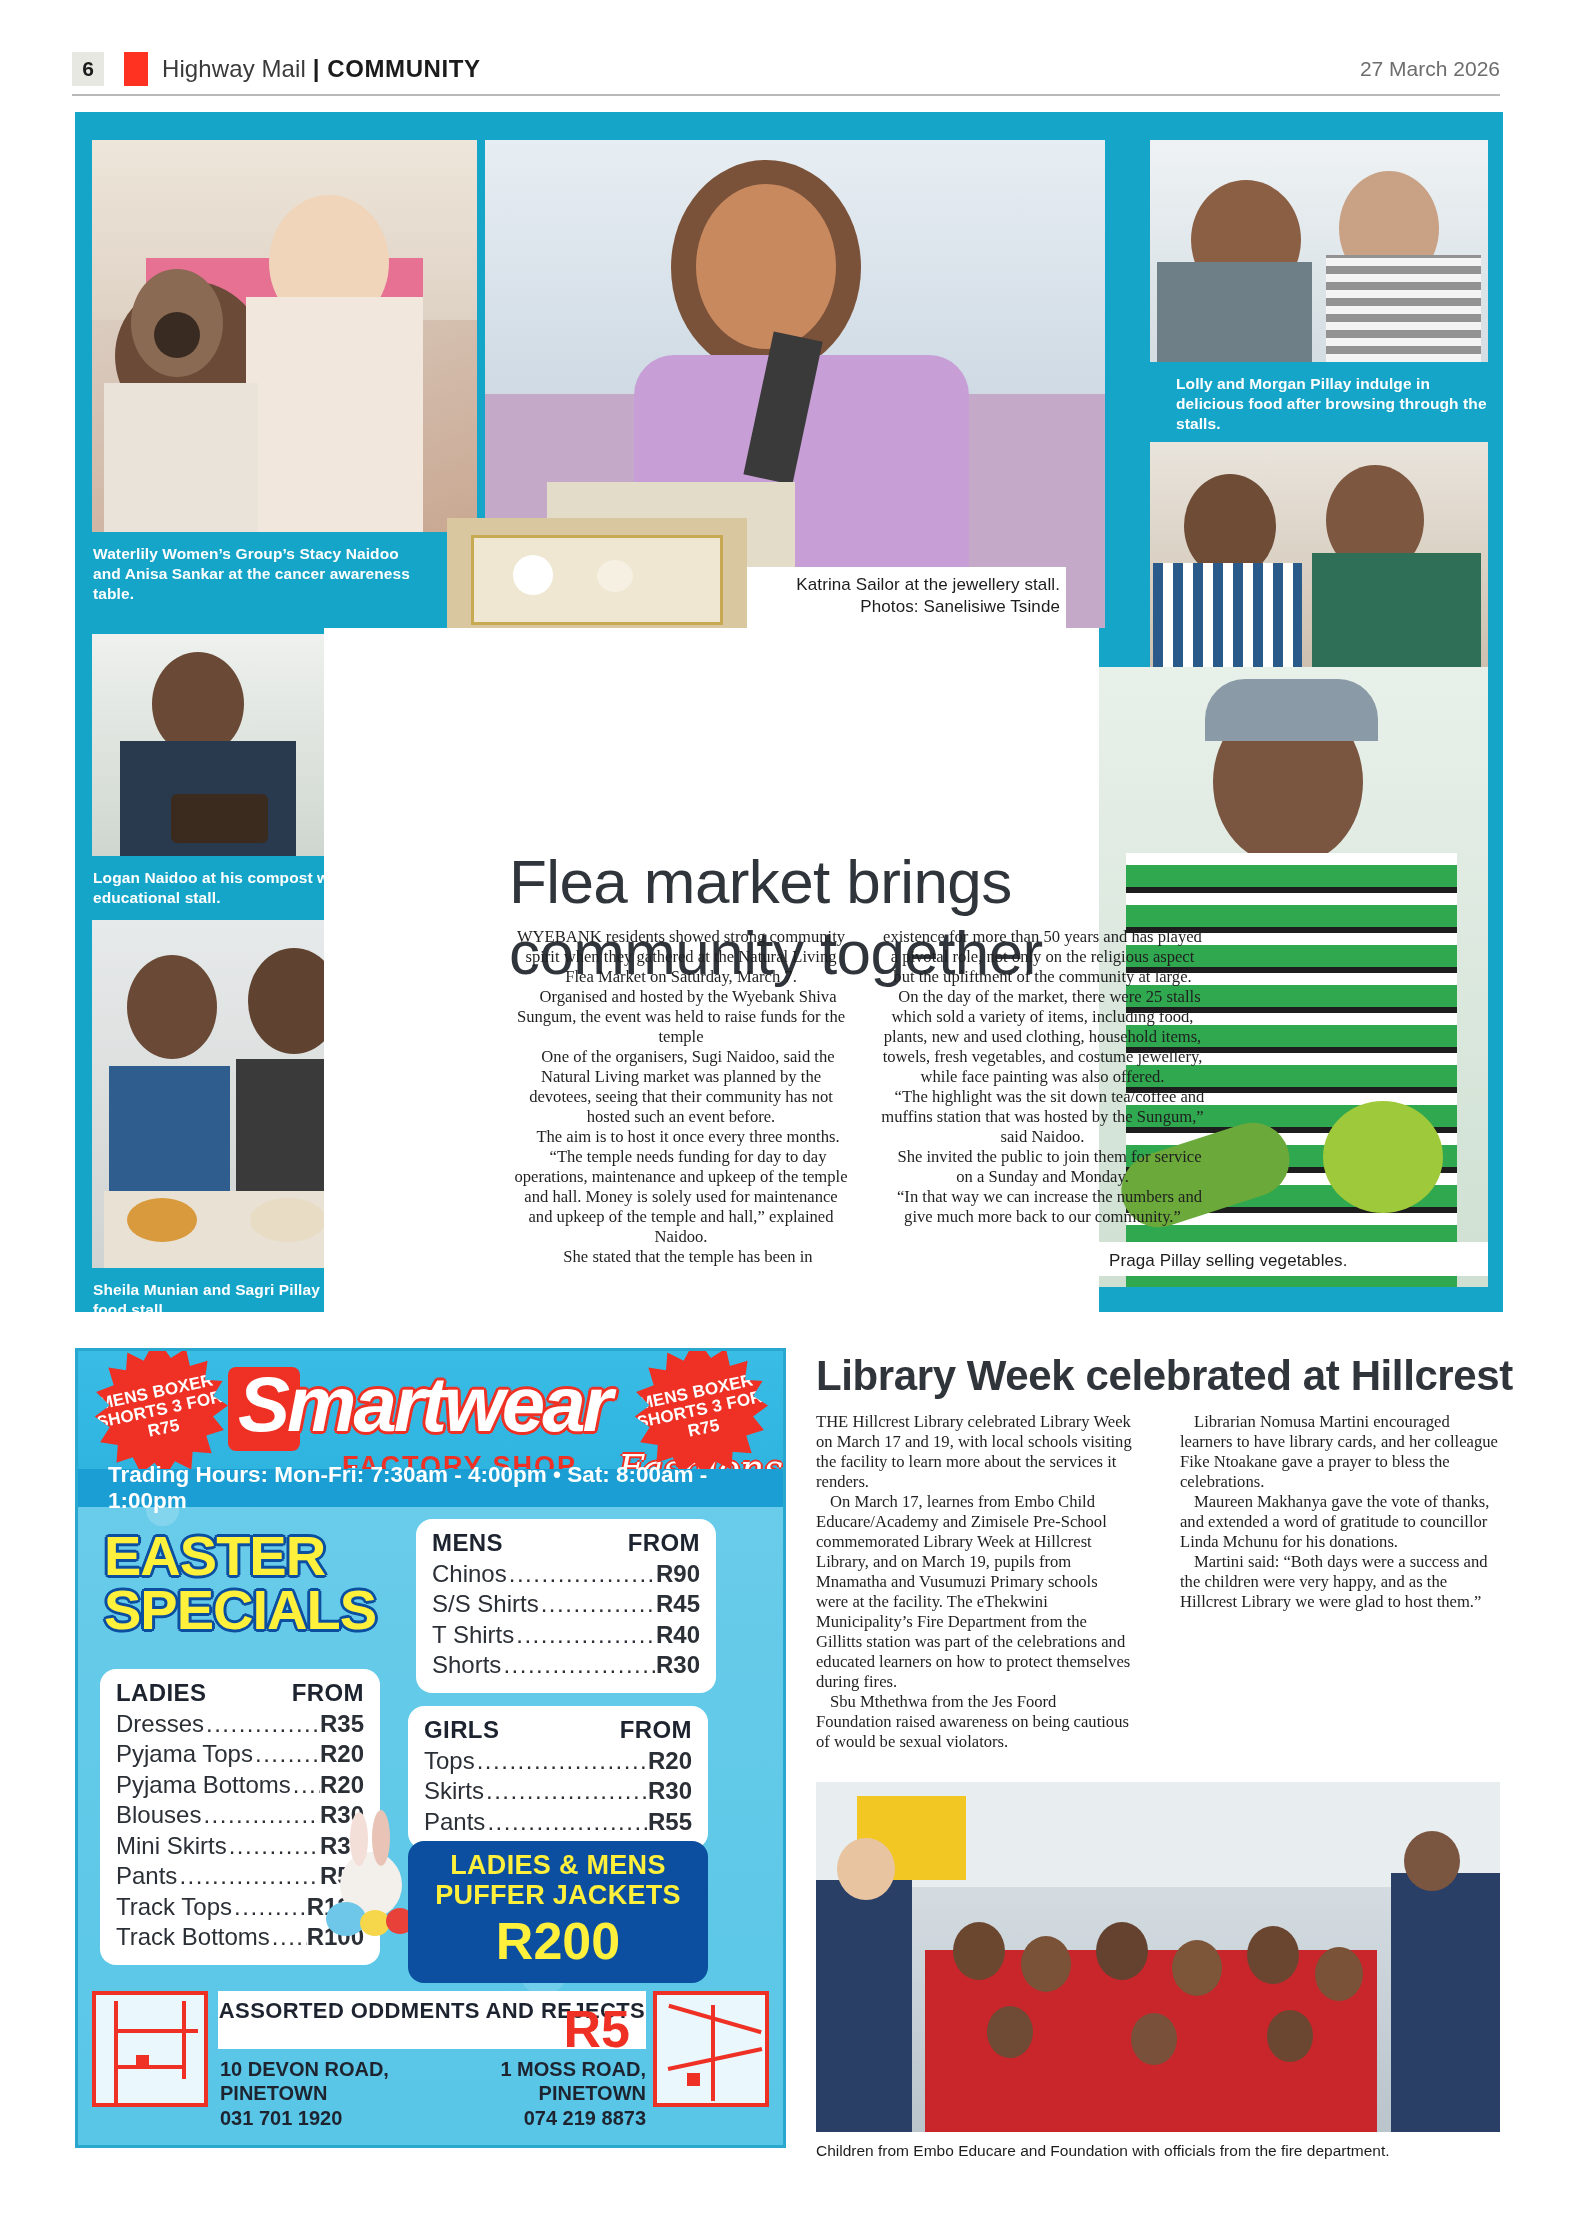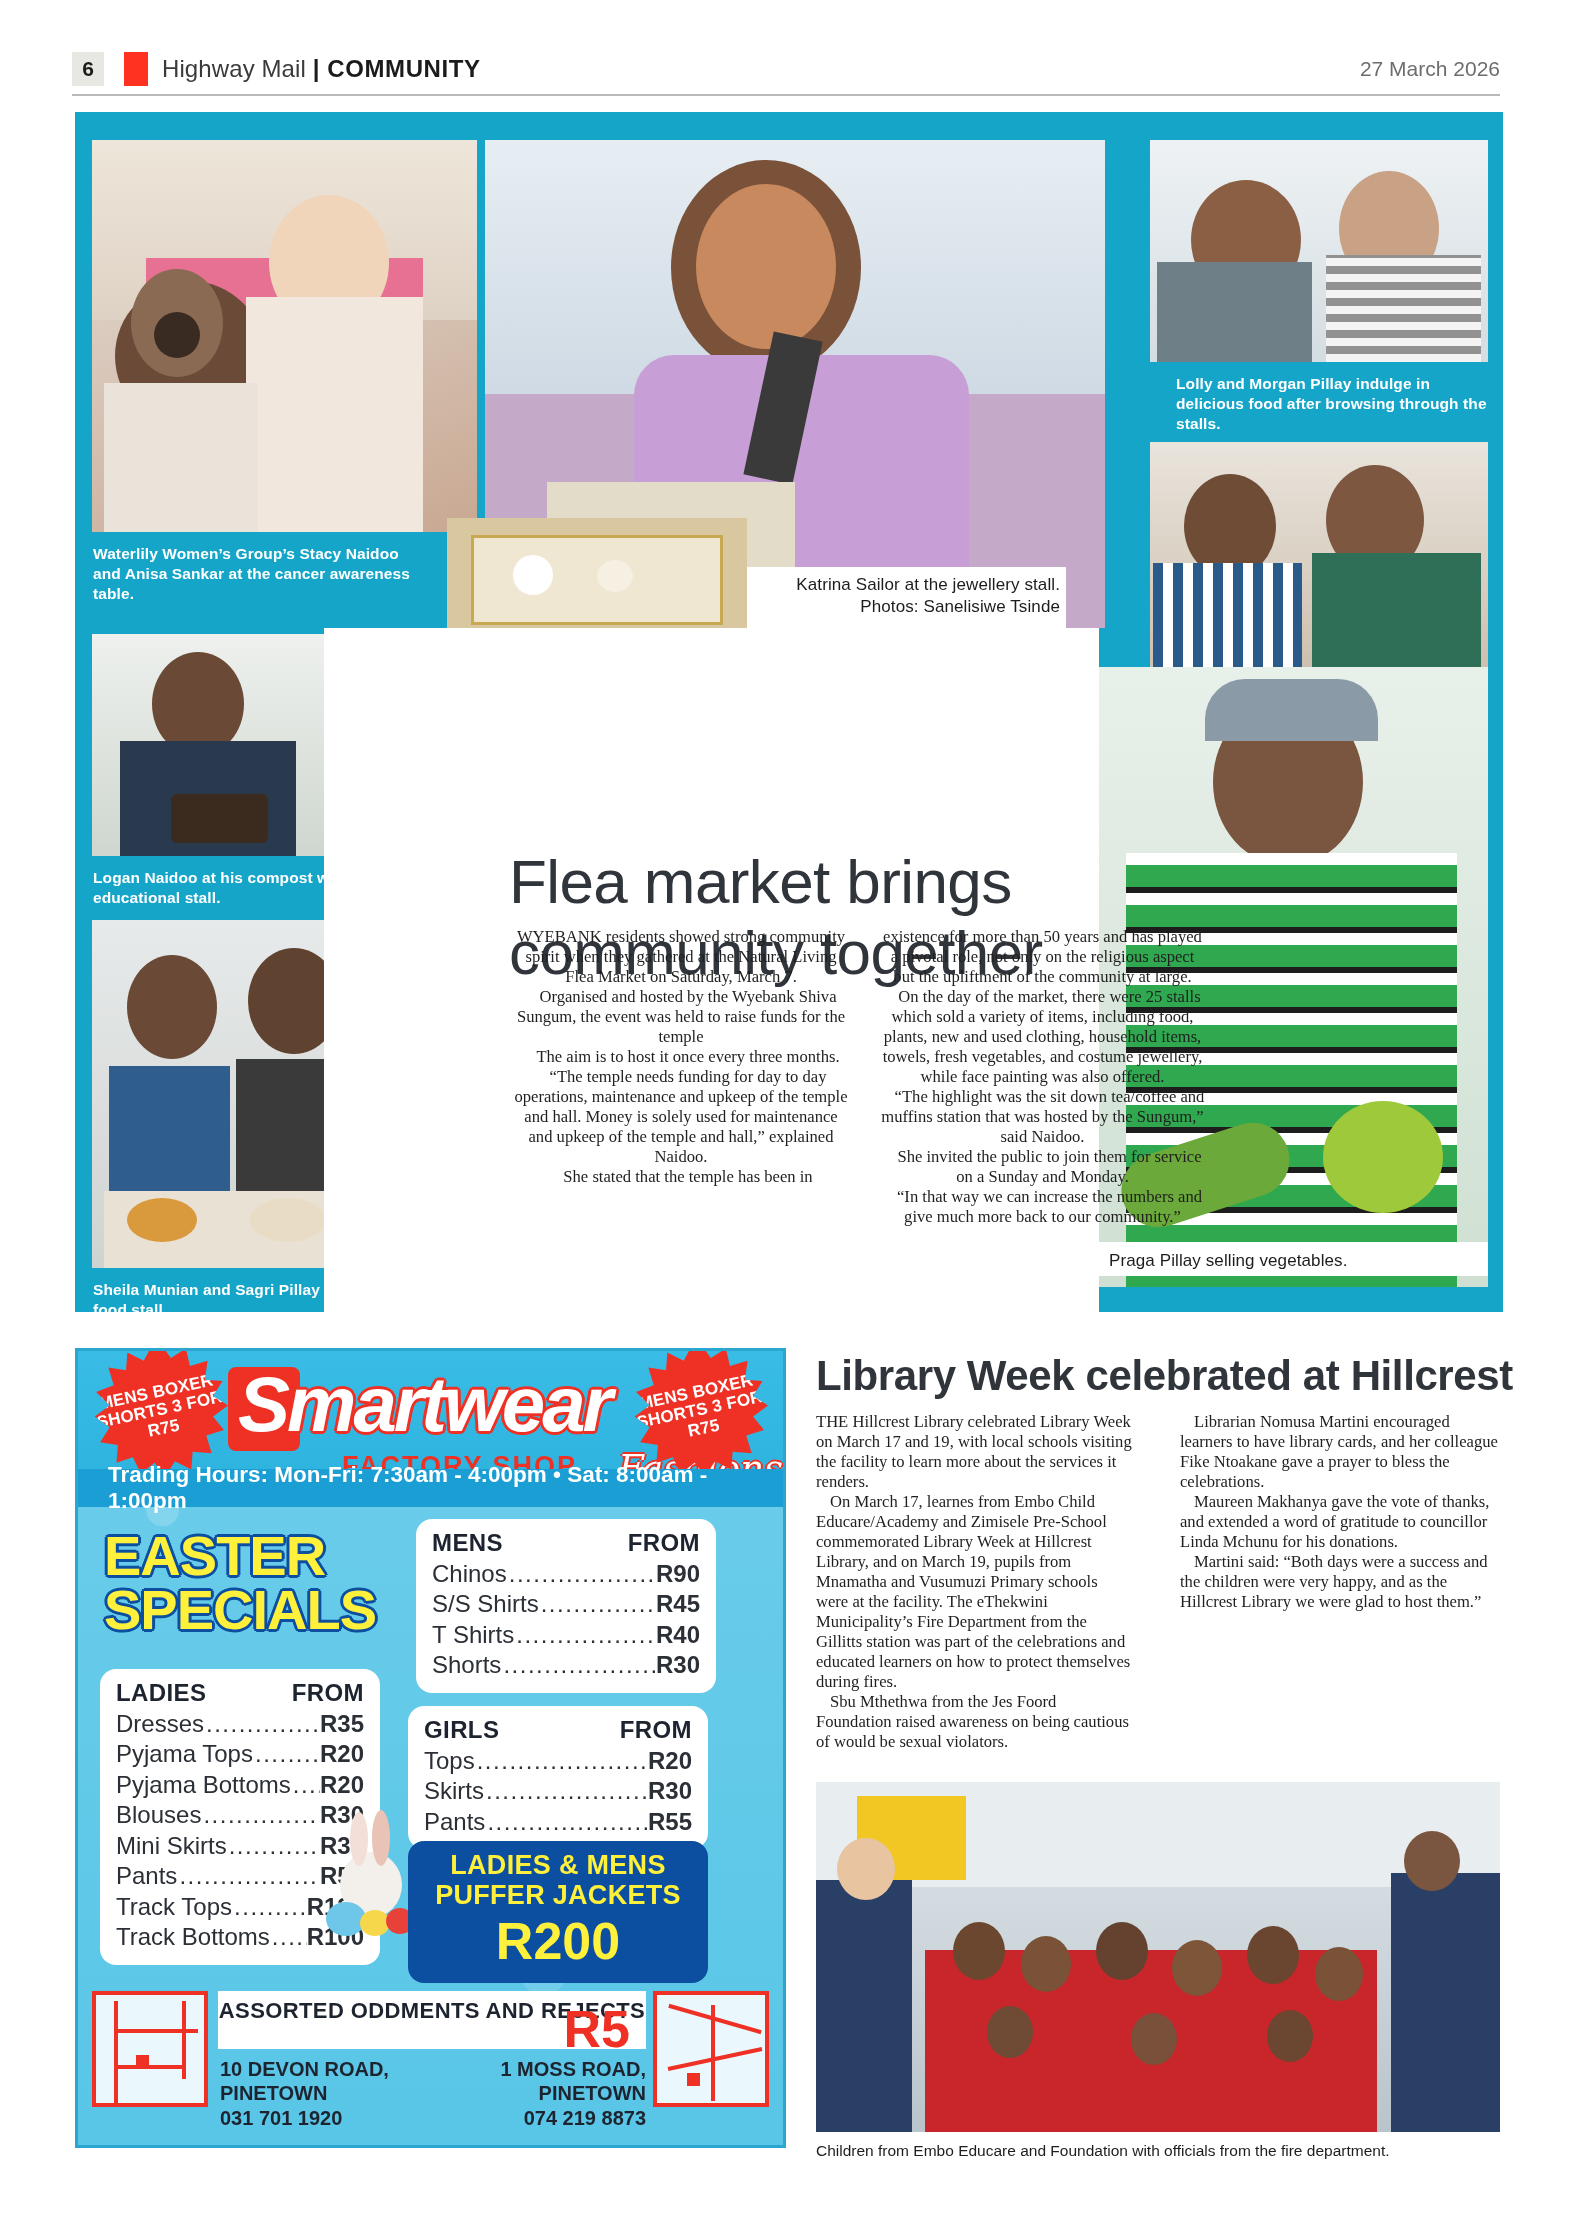--- a/index.html
+++ b/index.html
@@ -235,20 +235,21 @@
     <div class="white-well" style="left:305px; top:1120px; width:719px; height:80px;"></div>
 
     <h1 class="headline" style="left:434px; top:735px; width:700px;">
       <span>Flea market brings</span><br>
       <span>community together</span>
     </h1>
 
     <div class="bodycol" id="lead-col1" style="left:436px; top:815px; width:340px;">
         <p class="first">WYEBANK residents showed strong community spirit when they gathered at the Natural Living Flea Market on Saturday, March 7.</p>
         <p>Organised and hosted by the Wyebank Shiva Sungum, the event was held to raise funds for the temple</p>
+        <p>One of the organisers, Sugi Naidoo, said the Natural Living market was planned by the devotees, seeing that their community has not hosted such an event before.</p>
         <p>The aim is to host it once every three months.</p>
         <p>“The temple needs funding for day to day operations, maintenance and upkeep of the temple and hall. Money is solely used for maintenance and upkeep of the temple and hall,” explained Naidoo.</p>
         <p>She stated that the temple has been in</p>
       </div>
     <div class="bodycol" id="lead-col2" style="left:805px; top:815px; width:325px;">
         <p class="first">existence for more than 50 years and has played a pivotal role, not only on the religious aspect but the upliftment of the community at large.</p>
         <p>On the day of the market, there were 25 stalls which sold a variety of items, including food, plants, new and used clothing, household items, towels, fresh vegetables, and costume jewellery, while face painting was also offered.</p>
         <p>“The highlight was the sit down tea/coffee and muffins station that was hosted by the Sungum,” said Naidoo.</p>
         <p>She invited the public to join them for service on a Sunday and Monday.</p>
         <p>“In that way we can increase the numbers and give much more back to our community.”</p>

